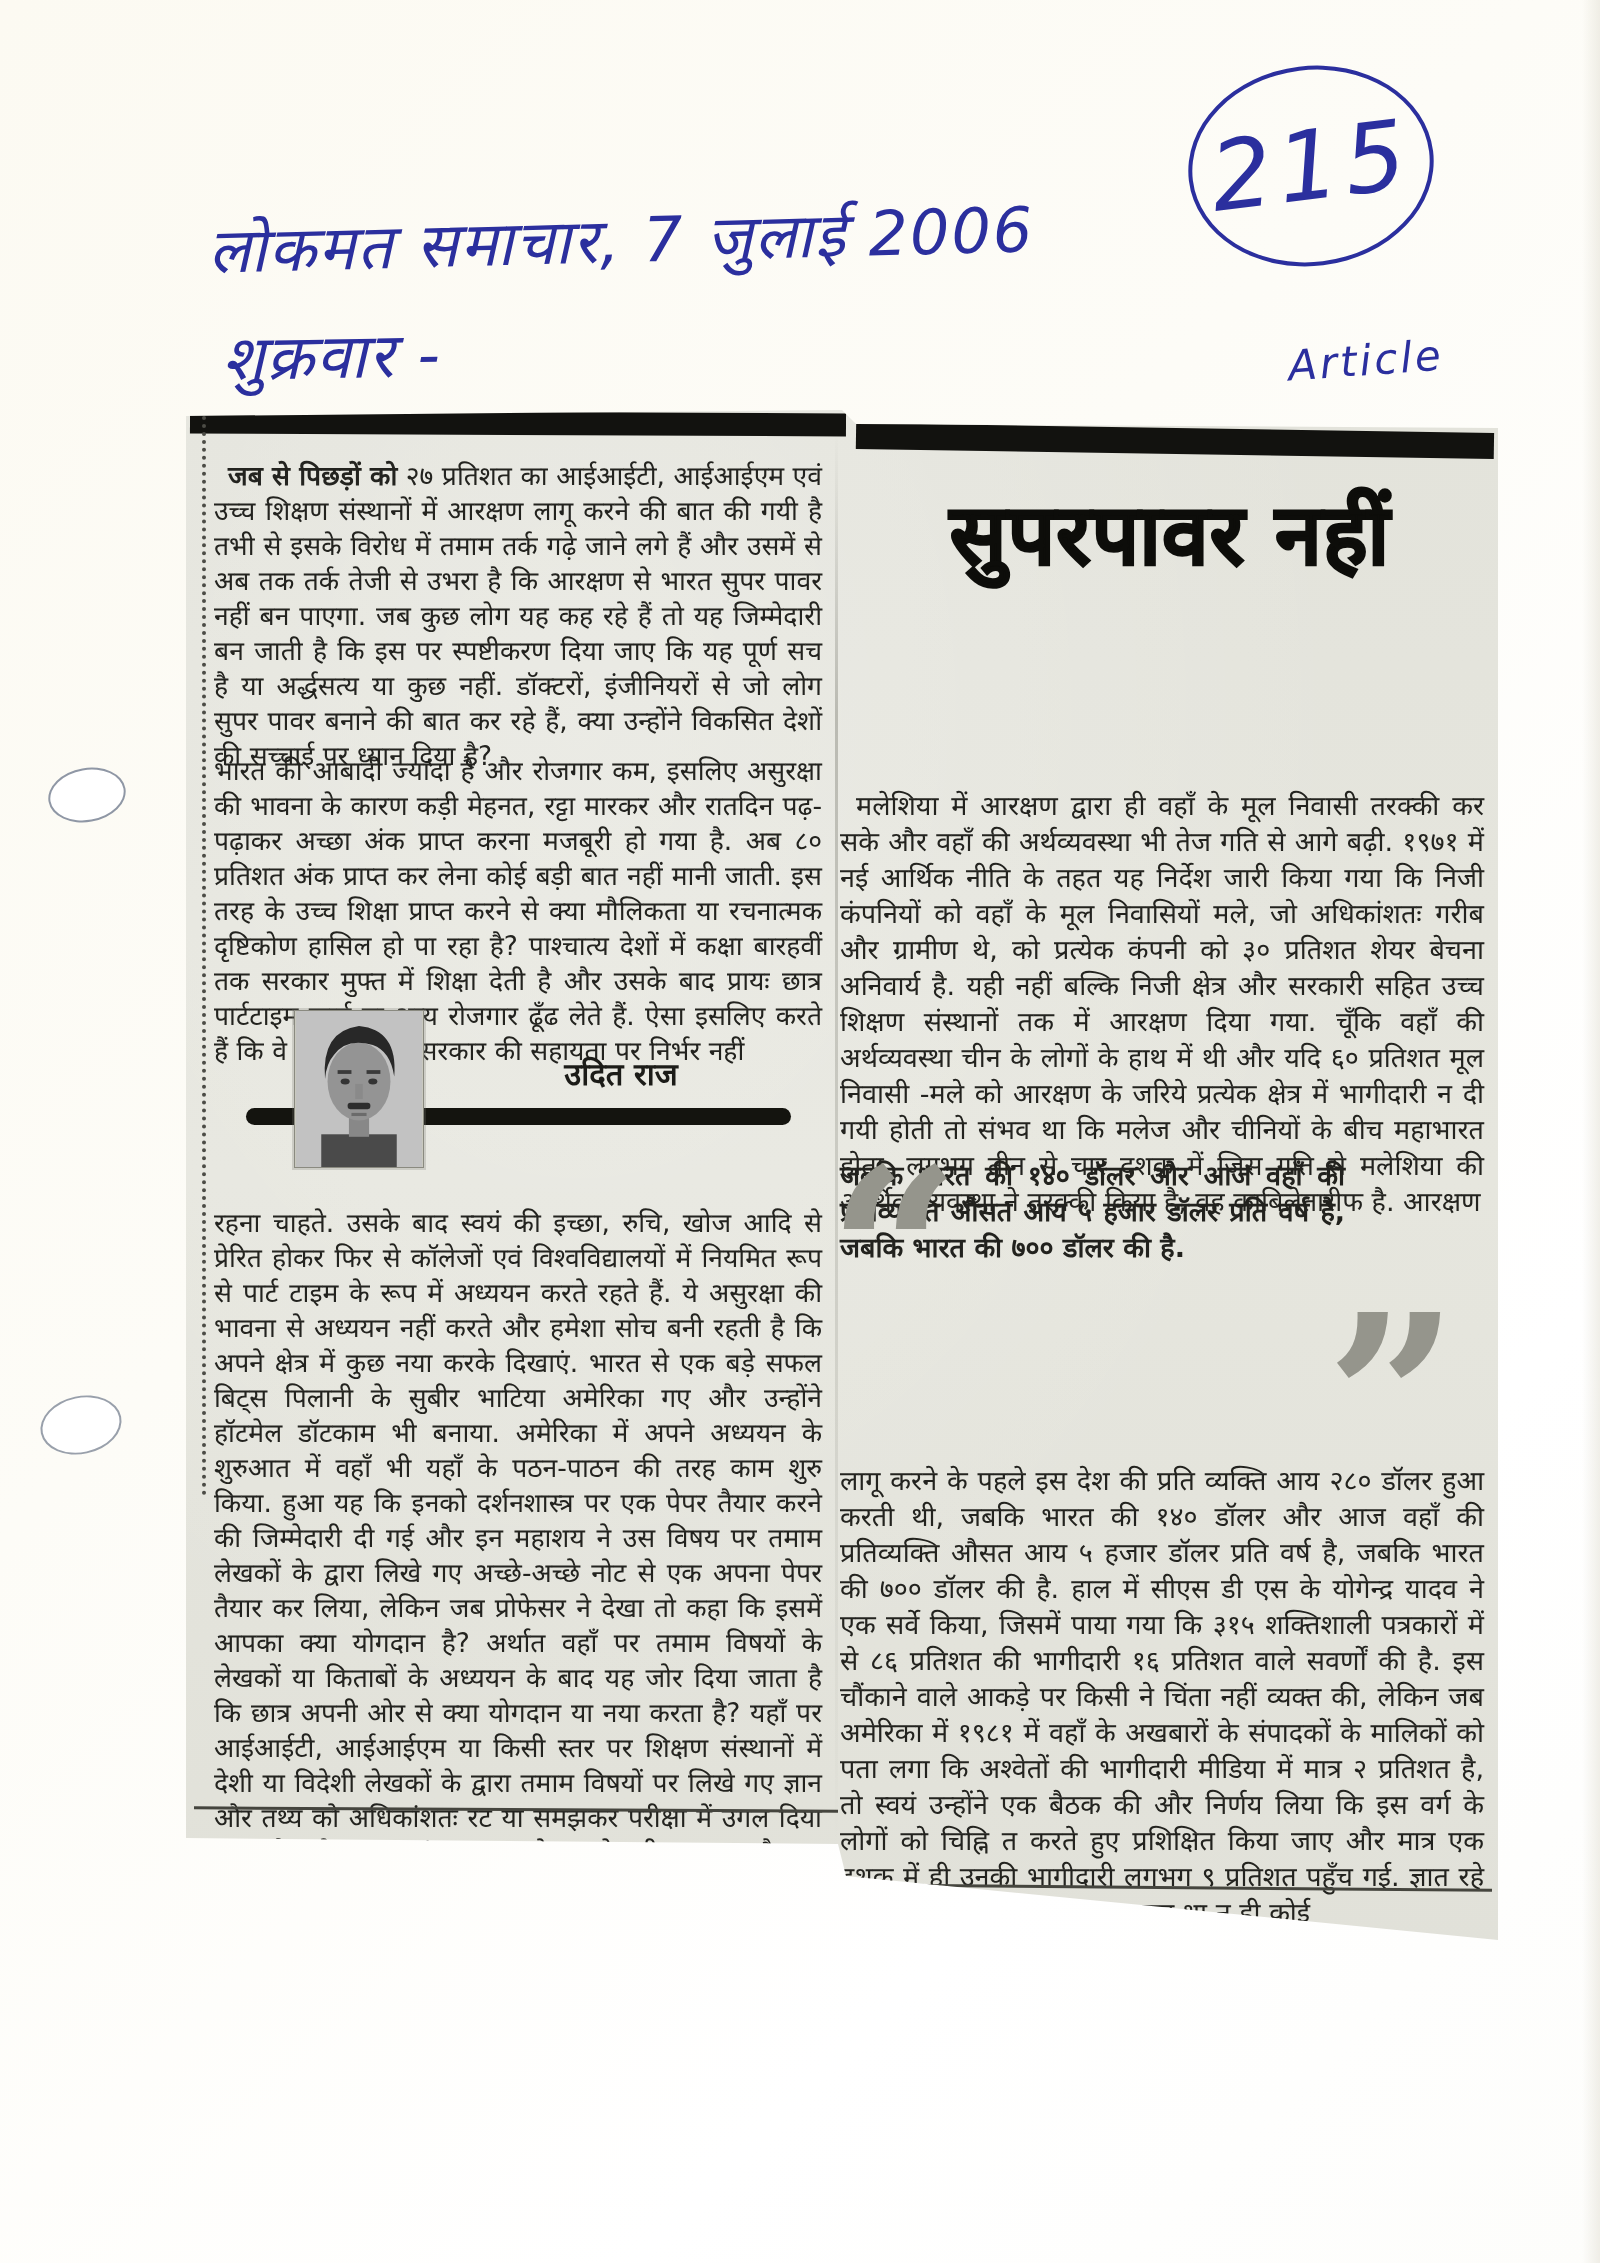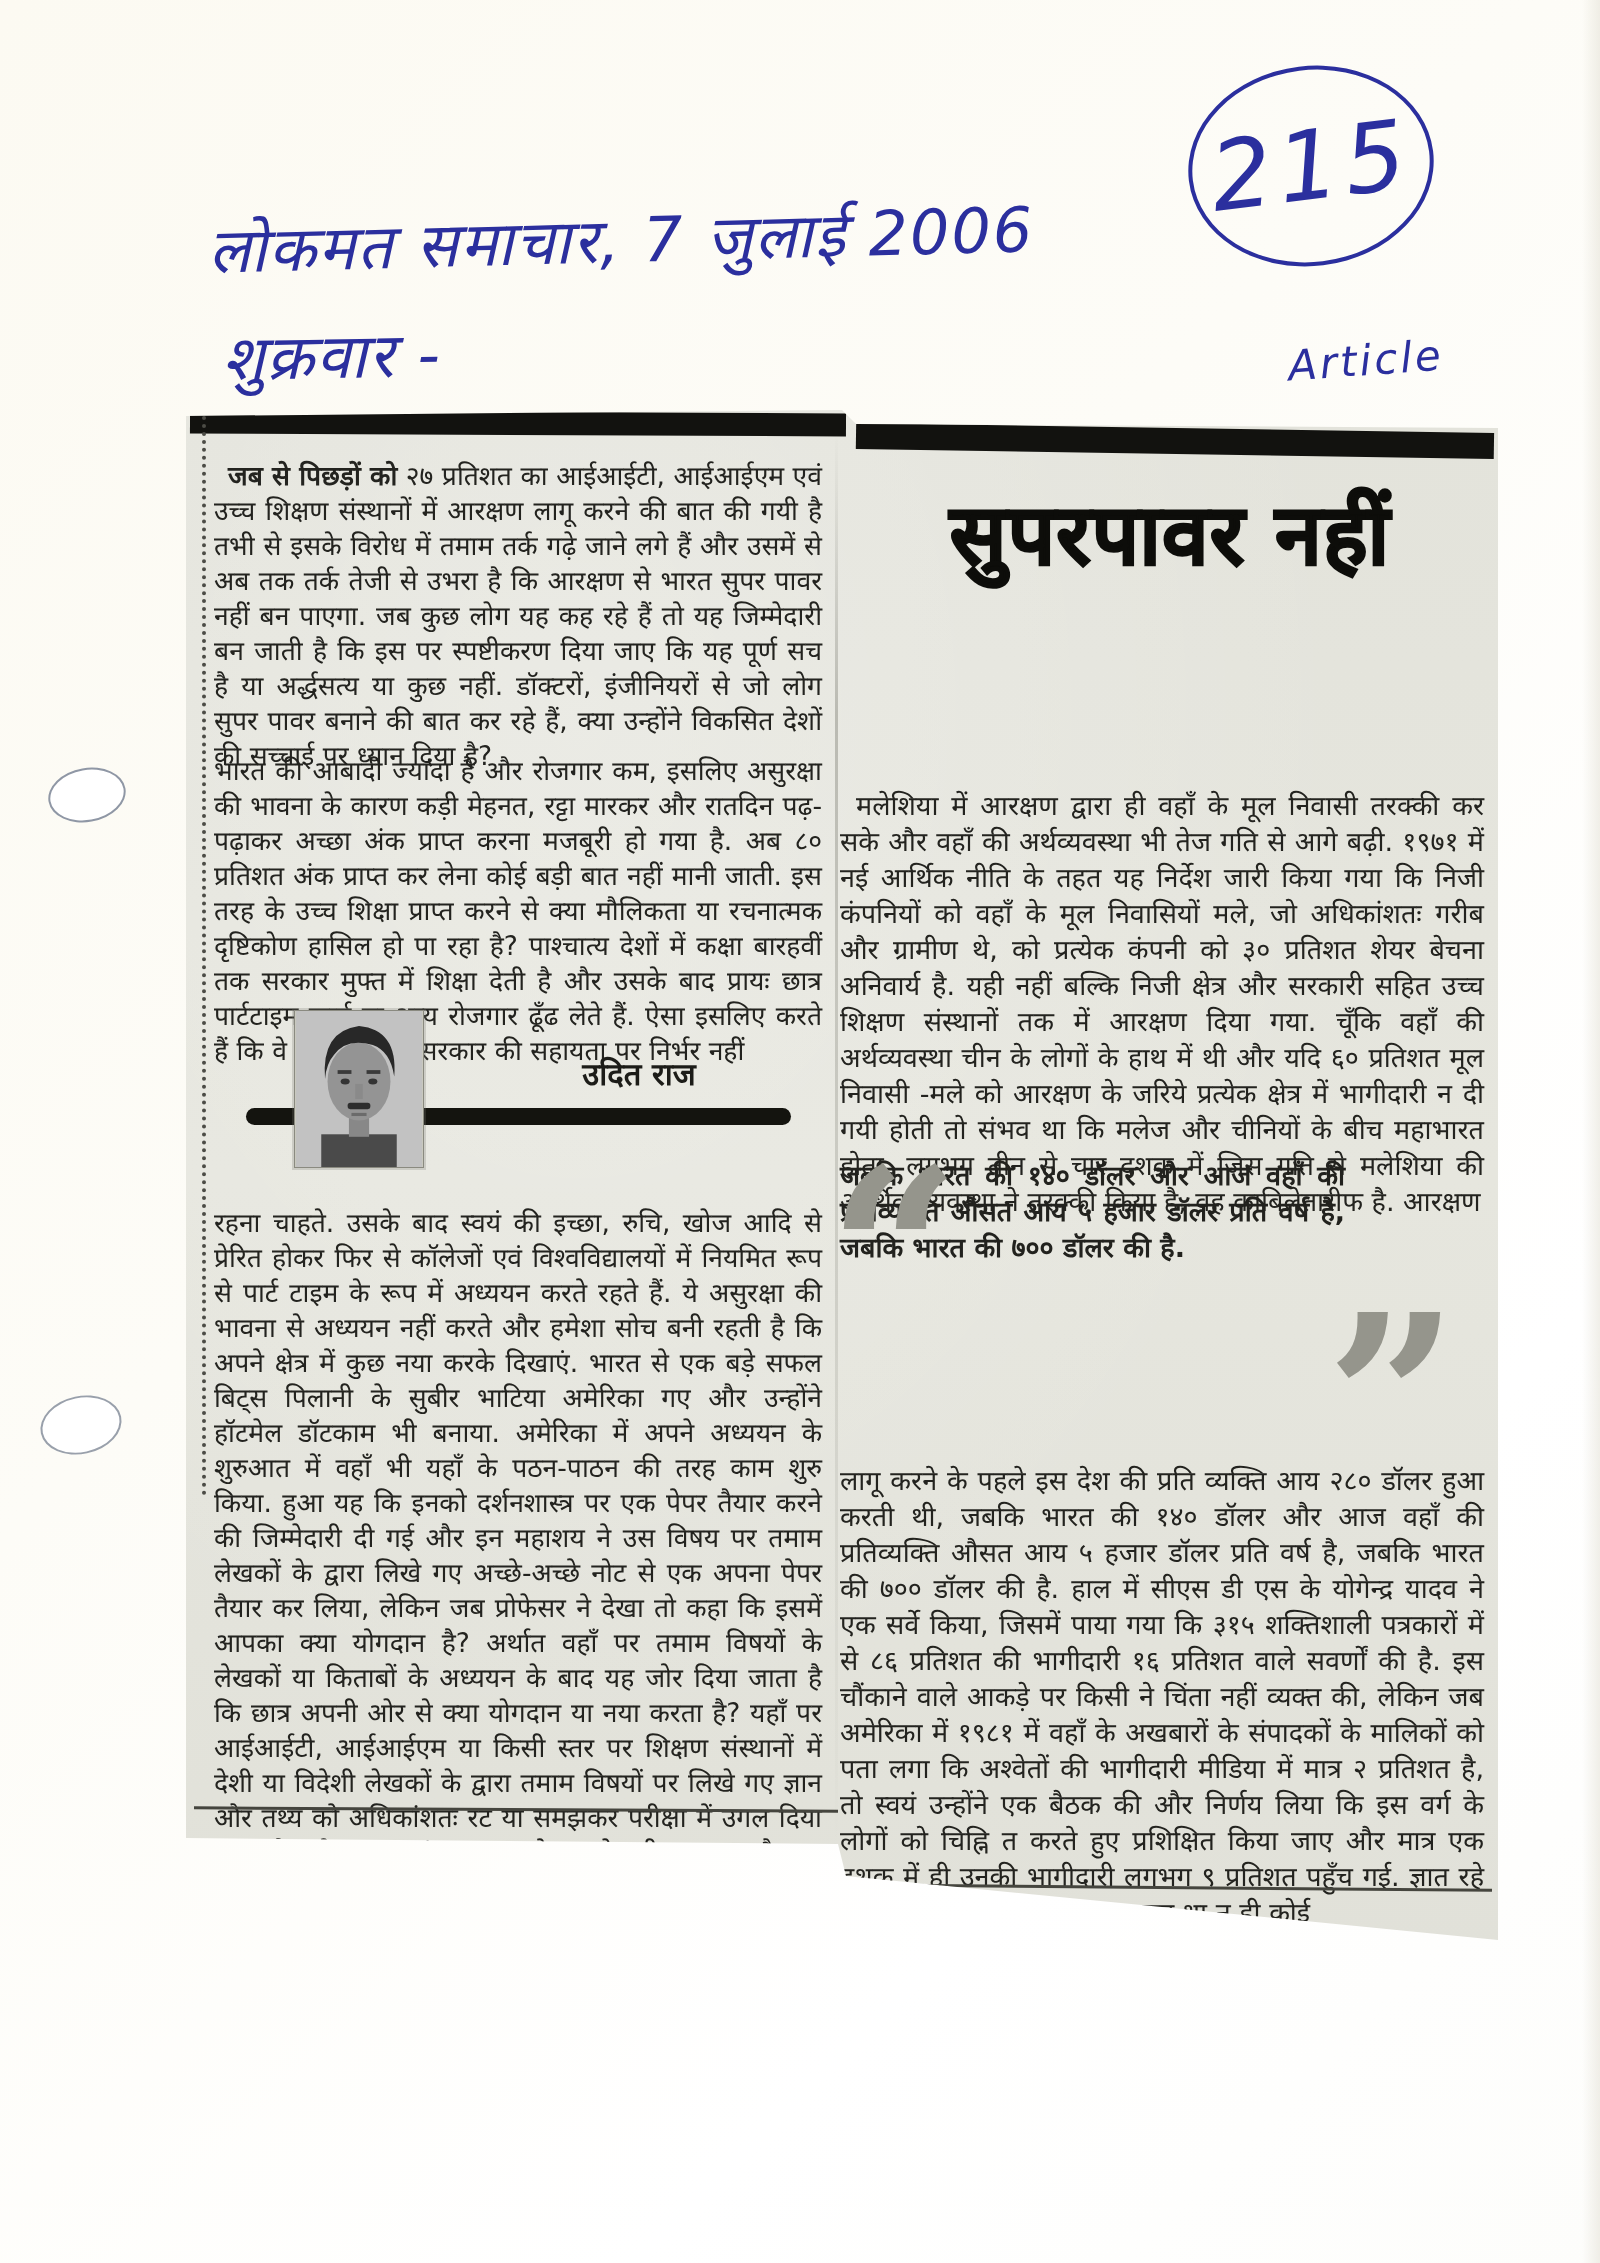--- a/index.html
+++ b/index.html
@@ -47,21 +47,21 @@
   .rc .body-text,{font-size:27px;}
   .p-l1{position:absolute;left:28px;top:42px;width:608px;}
   .p-l1 .lead{font-weight:800;}
   .p-l1{text-indent:14px;margin-top:8px;}
   .p-l2{position:absolute;left:28px;top:318px;width:608px;}
   .p-l3{position:absolute;left:28px;top:770px;width:608px;}
   .p-r1{position:absolute;left:654px;top:360px;width:644px;font-size:27px;line-height:36px;text-indent:16px;margin-top:20px;}
   .p-r2{position:absolute;left:654px;top:1028px;width:644px;font-size:27px;line-height:36px;}
   
   .byline-rule{position:absolute;left:60px;top:700px;width:545px;height:17px;background:#14140f;border-radius:9px;}
-  .byline-name{position:absolute;left:338px;top:644px;width:230px;text-align:center;font-size:31px;font-weight:700;color:#1c1c18;}
+  .byline-name{position:absolute;left:320px;top:644px;width:230px;text-align:center;font-size:31px;font-weight:700;color:#1c1c18;}
   .author-photo{position:absolute;left:108px;top:602px;width:128px;height:156px;border:1px solid #8a8a80;
     background:#c9c9bf;box-shadow:0 0 0 2px rgba(120,120,110,.25);}
   .author-photo svg{width:100%;height:100%;display:block;filter:grayscale(1) contrast(.95);}
   
   .pullquote{position:absolute;left:654px;top:748px;width:646px;height:280px;font-size:27px;line-height:36px;font-weight:600;}
   .pq1{margin-left:160px;width:486px;text-align:justify;}
   .pq2{margin-top:2px;width:505px;text-align:justify;}
   .q-mark{position:absolute;font-family:"DejaVu Serif",serif;font-size:230px;color:#95958c;line-height:1;}
   .q-open{left:-12px;top:-18px;}
   .q-close{left:486px;top:128px;}

